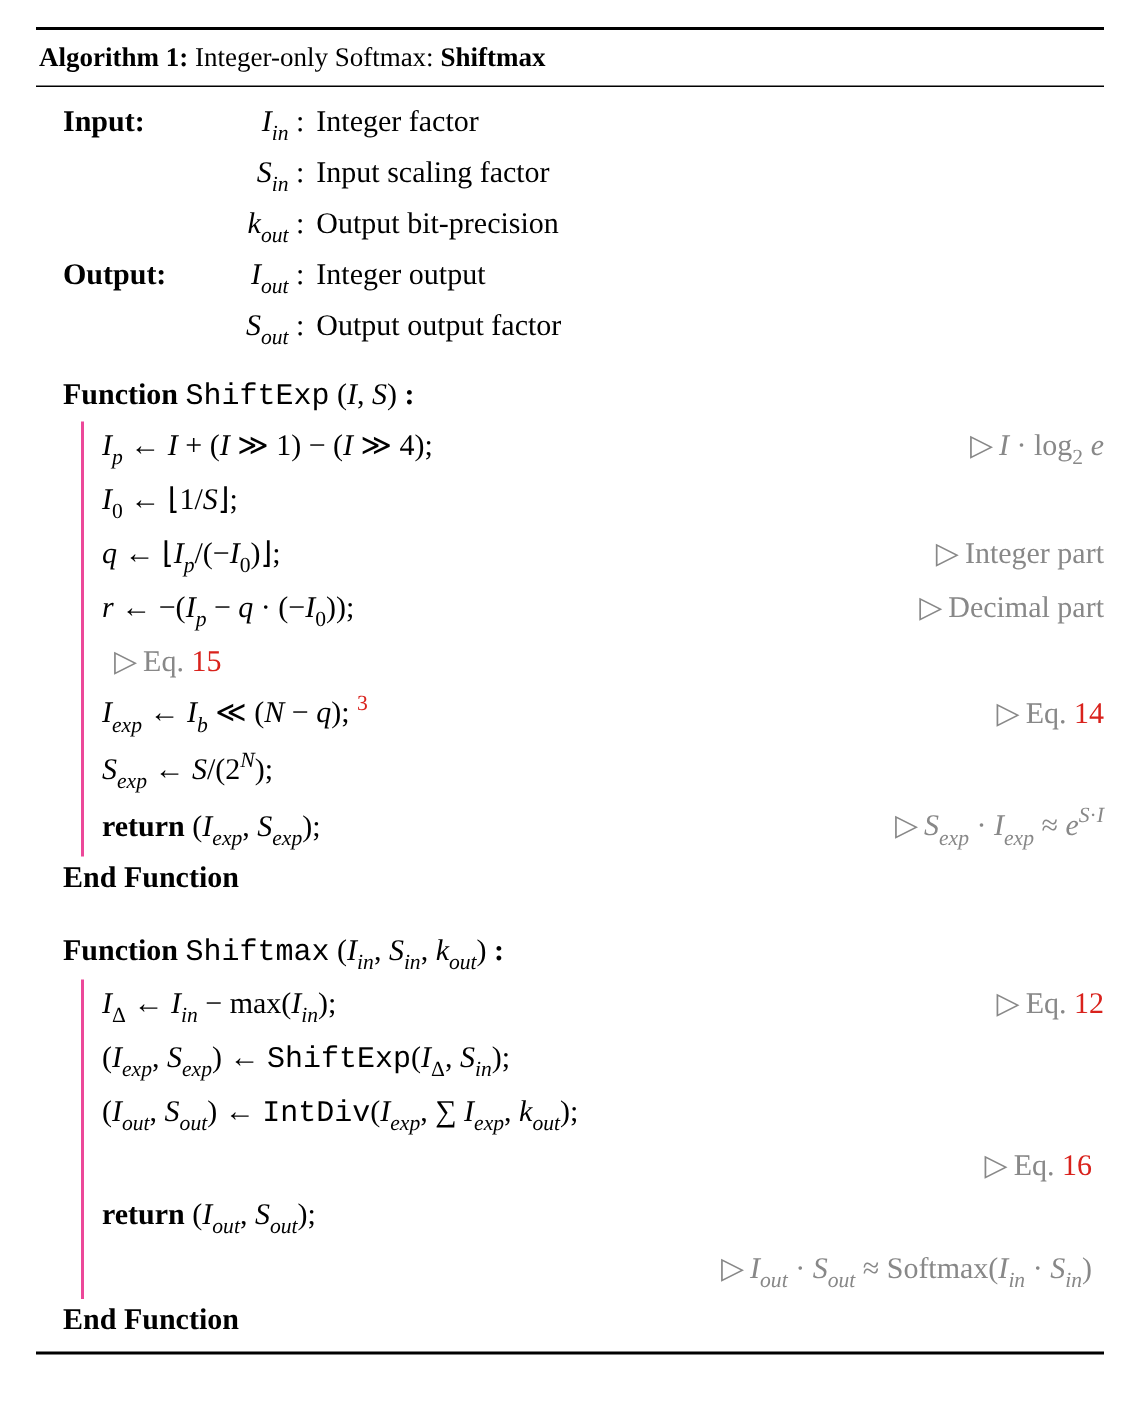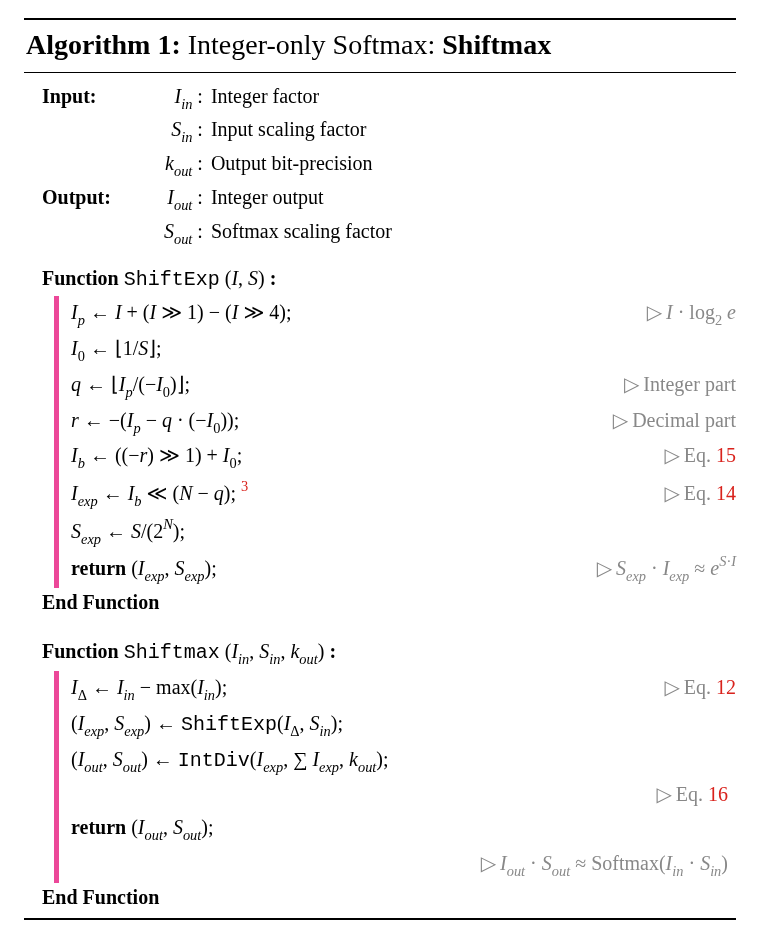--- a/index.html
+++ b/index.html
@@ -9,32 +9,32 @@
     background: #fff;
     color: #000;
     width: 760px;
     box-sizing: border-box;
     font-size: 20px;
     line-height: 1.45;
   }
   .rule-top { border-top: 2px solid #000; margin-bottom: 2px; }
   .rule-mid { border-top: 1px solid #000; margin: 3px 0 8px 0; }
   .rule-bot { border-top: 2px solid #000; margin-top: 4px; }
-  .title { font-size: 28px; padding: 3px 0 3px 2px; }
+  .title { font-size: 18px; padding: 3px 0 3px 2px; }
   .title b { font-weight: bold; }
   .io-table { display: table; margin: 4px 0 14px 18px; }
   .io-row { display: table-row; }
   .io-label, .io-var, .io-desc { display: table-cell; vertical-align: top; padding: 1px 0; margin-left: 24px; }
   .io-label { font-weight: bold; padding-right: 12px; white-space: nowrap; }
   .io-var { text-align: right; padding-right: 4px; white-space: nowrap; min-width: 80px; }
   .io-desc { padding-left: 4px; }
   .func { margin: 10px 0 2px 18px; }
   .func-sig b { font-weight: bold; }
   .fname { font-family: "Courier New", monospace; margin-top: 36px; }
-  .body { border-left: 5px solid #ec4899; margin-left: 30px; padding-left: 12px; }
+  .body { border-left: 2px solid #ec4899; margin-left: 30px; padding-left: 12px; }
   .line { display: flex; align-items: baseline; padding: 2px 0; }
   .stmt { flex: 1; white-space: nowrap; }
   .cmt { color: #888; white-space: nowrap; padding-left: 8px; }
   .cmt-only { color: #888; text-align: right; padding: 2px 8px 2px 0; }
   .red { color: #d9221c; text-align: center; }
   .tri { letter-spacing: -1px; }
   .sub { font-size: 0.72em; vertical-align: sub; position: relative; top: 1px; }
   .sup { font-size: 0.72em; vertical-align: super; position: relative; top: -1px; }
   .ital { font-style: italic; }
   .end { margin-left: 18px; font-weight: bold; padding: 0 0 10px 0; }
@@ -69,21 +69,21 @@
     <span class="io-desc">Output bit-precision</span>
   </div>
   <div class="io-row">
     <span class="io-label">Output:</span>
     <span class="io-var"><span class="ital">I</span><span class="sub ital">out</span><span> :</span></span>
     <span class="io-desc">Integer output</span>
   </div>
   <div class="io-row">
     <span class="io-label"></span>
     <span class="io-var"><span class="ital">S</span><span class="sub ital">out</span><span> :</span></span>
-    <span class="io-desc">Softmax scaling factor</span>
+    <span class="io-desc">Output output factor</span>
   </div>
 </div>
 
 <div class="func">
   <span class="func-sig">
     <b>Function</b>
     <span class="fname">ShiftExp</span>
     (<span class="ital">I</span>,&nbsp;<span class="ital">S</span>)
     <b>:</b>
   </span>
@@ -98,21 +98,20 @@
   </div>
   <div class="line">
     <span class="stmt"><span class="ital">q</span> ← ⌊<span class="ital">I</span><span class="sub ital">p</span>/(−<span class="ital">I</span><span class="sub">0</span>)⌋;</span>
     <span class="cmt"><span class="tri">▷</span> Integer part</span>
   </div>
   <div class="line">
     <span class="stmt"><span class="ital">r</span> ← −(<span class="ital">I</span><span class="sub ital">p</span> − <span class="ital">q</span> · (−<span class="ital">I</span><span class="sub">0</span>));</span>
     <span class="cmt"><span class="tri">▷</span> Decimal part</span>
   </div>
   <div class="line">
-    <span class="stmt"><span class="ital">I</span><span class="sub ital">b</span> ← ((−<span class="ital">r</span>) ≫ 1) + <span class="ital">I</span><span class="sub">0</span>;</span>
     <span class="cmt"><span class="tri">▷</span> Eq. <span class="red">15</span></span>
   </div>
   <div class="line">
     <span class="stmt"><span class="ital">I</span><span class="sub ital">exp</span> ← <span class="ital">I</span><span class="sub ital">b</span> ≪ (<span class="ital">N</span> − <span class="ital">q</span>);&nbsp;<span class="red sup">3</span></span>
     <span class="cmt"><span class="tri">▷</span> Eq. <span class="red">14</span></span>
   </div>
   <div class="line">
     <span class="stmt"><span class="ital">S</span><span class="sub ital">exp</span> ← <span class="ital">S</span>/(2<span class="sup ital">N</span>);</span>
   </div>
   <div class="line">

